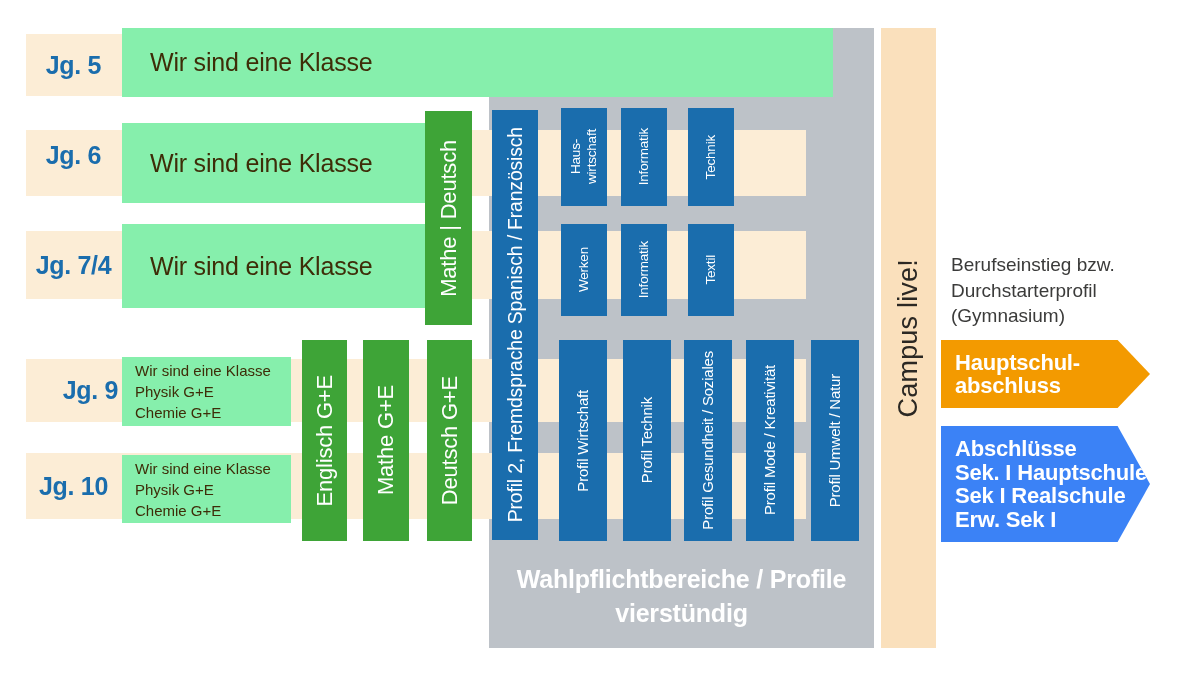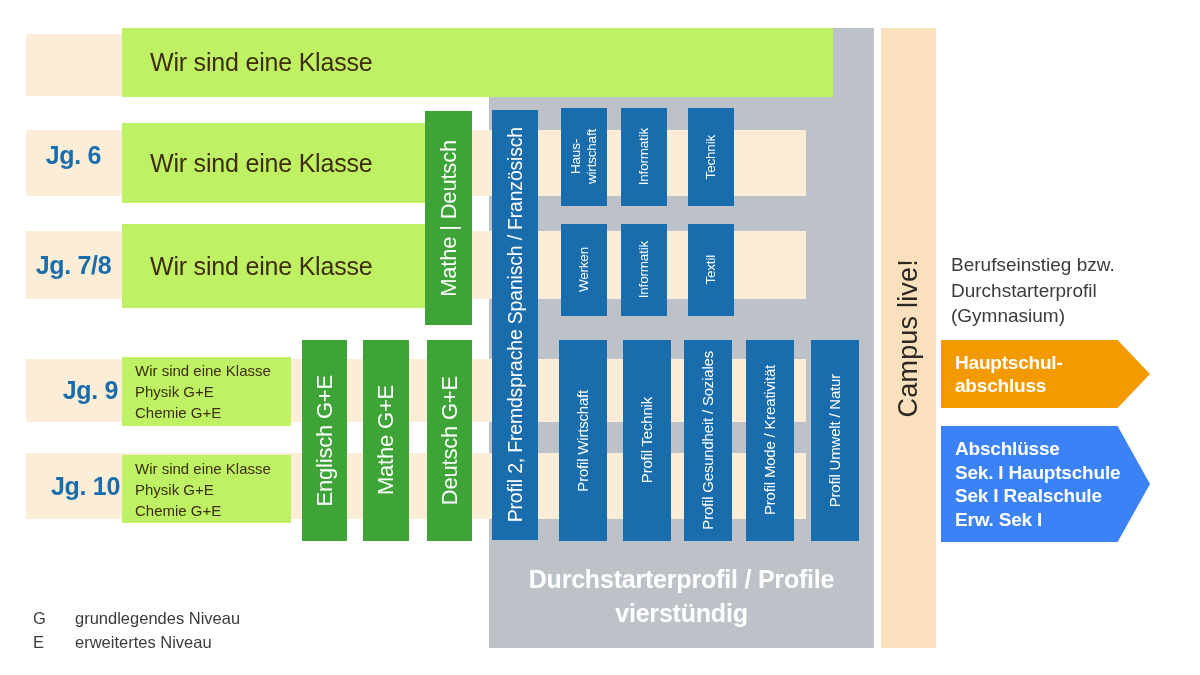--- a/index.html
+++ b/index.html
@@ -6,62 +6,63 @@
   #stage{
     position:relative;width:1200px;height:675px;overflow:hidden;background:#fff;
     font-family:"Liberation Sans",sans-serif;
   }
   .abs{position:absolute;}
   .gray-block{background:#BDC2C8;}
   .campus-bar{background:#FAE0BC;display:flex;align-items:center;justify-content:center;}
   .row-strip{background:#FCEDD6;}
   .row-label{display:flex;align-items:center;justify-content:center;
     color:#1A6DAD;font-weight:bold;font-size:25px;letter-spacing:-0.3px;}
-  .class-bar{background:#bef264;color:#3E2D08;display:flex;align-items:center;}
+  .class-bar{background:#86efac;color:#3E2D08;display:flex;align-items:center;}
   .class-bar-lg{font-size:25px;padding-left:28px;letter-spacing:-0.2px;}
   .class-bar-sm{font-size:15px;line-height:21px;padding-left:13px;white-space:pre-line;}
   .gbar{background:#3EA437;display:flex;align-items:center;justify-content:center;}
   .bbar{background:#1A6DAD;display:flex;align-items:center;justify-content:center;}
   .vtext{
     writing-mode:vertical-rl;transform:rotate(180deg);
     color:#fff;white-space:pre-line;text-align:center;line-height:1.15;
     letter-spacing:-0.2px;
   }
   .f22{font-size:22px;} .f19{font-size:19.5px;} .f15{font-size:15px;} .f135{font-size:13.5px;}
   .campus-text{color:#2B2823;font-size:27px;letter-spacing:0.2px;}
   .wahlpflicht{color:#fff;font-weight:bold;font-size:25px;line-height:34px;
     text-align:center;white-space:pre-line;letter-spacing:-0.2px;}
   .note{color:#3B3B3A;font-size:19px;line-height:25.5px;white-space:pre-line;}
   .arrow{display:flex;align-items:center;
     -webkit-clip-path:polygon(0 0,84.5% 0,100% 50%,84.5% 100%,0 100%);
     clip-path:polygon(0 0,84.5% 0,100% 50%,84.5% 100%,0 100%);}
   .arrow-orange{background:#F39A00;}
   .arrow-blue{background:#3b82f6;}
-  .arrow span{color:#fff;font-weight:bold;font-size:19px;line-height:23.5px;
+  .arrow span{color:#fff;font-weight:bold;font-size:22px;line-height:23.5px;
     padding-left:14px;white-space:pre-line;letter-spacing:-0.2px;}
   .legend{color:#3B3B3A;font-size:16.5px;line-height:24px;}
   .legend .key{display:inline-block;width:42px;}
 </style>
 </head>
 <body>
 
 <div id="stage">
 
   <div class="abs gray-block" style="left:489px;top:28px;width:385px;height:620px;"></div>
 
   <div class="abs row-strip" style="left:26px;top:34px;width:780px;height:62px;"></div>
   <div class="abs row-strip" style="left:26px;top:130px;width:780px;height:66px;"></div>
   <div class="abs row-strip" style="left:26px;top:231px;width:780px;height:68px;"></div>
   <div class="abs row-strip" style="left:26px;top:359px;width:780px;height:63px;"></div>
   <div class="abs row-strip" style="left:26px;top:453px;width:780px;height:66px;"></div>
 
+  <div class="abs row-label" style="left:26px;top:34px;width:95px;height:62px;">Jg. 5</div>
   <div class="abs row-label" style="left:26px;top:130px;width:95px;height:50px;">Jg. 6</div>
-  <div class="abs row-label" style="left:26px;top:231px;width:95px;height:68px;">Jg. 7/8</div>
+  <div class="abs row-label" style="left:26px;top:231px;width:95px;height:68px;">Jg. 7/4</div>
   <div class="abs row-label" style="left:26px;top:359px;width:95px;height:63px;margin-left:17px;">Jg. 9</div>
-  <div class="abs row-label" style="left:26px;top:453px;width:95px;height:66px;margin-left:12px;">Jg. 10</div>
+  <div class="abs row-label" style="left:26px;top:453px;width:95px;height:66px;">Jg. 10</div>
 
   <div class="abs class-bar class-bar-lg" style="left:122px;top:28px;width:683px;height:69px;">Wir sind eine Klasse</div>
   <div class="abs class-bar class-bar-lg" style="left:122px;top:123px;width:276px;height:80px;">Wir sind eine Klasse</div>
   <div class="abs class-bar class-bar-lg" style="left:122px;top:224px;width:276px;height:84px;">Wir sind eine Klasse</div>
   <div class="abs class-bar class-bar-sm" style="left:122px;top:357px;width:156px;height:69px;">Wir sind eine Klasse
 Physik G+E
 Chemie G+E</div>
   <div class="abs class-bar class-bar-sm" style="left:122px;top:455px;width:156px;height:68px;">Wir sind eine Klasse
 Physik G+E
 Chemie G+E</div>
@@ -113,21 +114,21 @@
   <div class="abs bbar" style="left:684px;top:340px;width:48px;height:201px;">
     <span class="vtext f15">Profil Gesundheit / Soziales</span>
   </div>
   <div class="abs bbar" style="left:746px;top:340px;width:48px;height:201px;">
     <span class="vtext f15">Profil Mode / Kreativität</span>
   </div>
   <div class="abs bbar" style="left:811px;top:340px;width:48px;height:201px;">
     <span class="vtext f15">Profil Umwelt / Natur</span>
   </div>
 
-  <div class="abs wahlpflicht" style="left:489px;top:562px;width:385px;">Durchstarterprofil / Profile
+  <div class="abs wahlpflicht" style="left:489px;top:562px;width:385px;">Wahlpflichtbereiche / Profile
 vierstündig</div>
 
   <div class="abs campus-bar" style="left:881px;top:28px;width:55px;height:620px;">
     <span class="vtext campus-text" style="color:#2B2823;">Campus live!</span>
   </div>
 
   <div class="abs note" style="left:951px;top:252px;">Berufseinstieg bzw.
 Durchstarterprofil
 (Gymnasium)</div>
 
@@ -136,22 +137,14 @@
 abschluss</span>
   </div>
 
   <div class="abs arrow arrow-blue" style="left:941px;top:426px;width:209px;height:116px;">
     <span>Abschlüsse
 Sek. I Hauptschule
 Sek I Realschule
 Erw. Sek I</span>
   </div>
 
-  <div class="abs legend" style="left:33px;top:606px;">
-    <div>
-      <span class="key">G</span><span>grundlegendes Niveau</span>
-    </div>
-    <div>
-      <span class="key">E</span><span>erweitertes Niveau</span>
-    </div>
-  </div>
 
 </div>
 
 </body></html>

